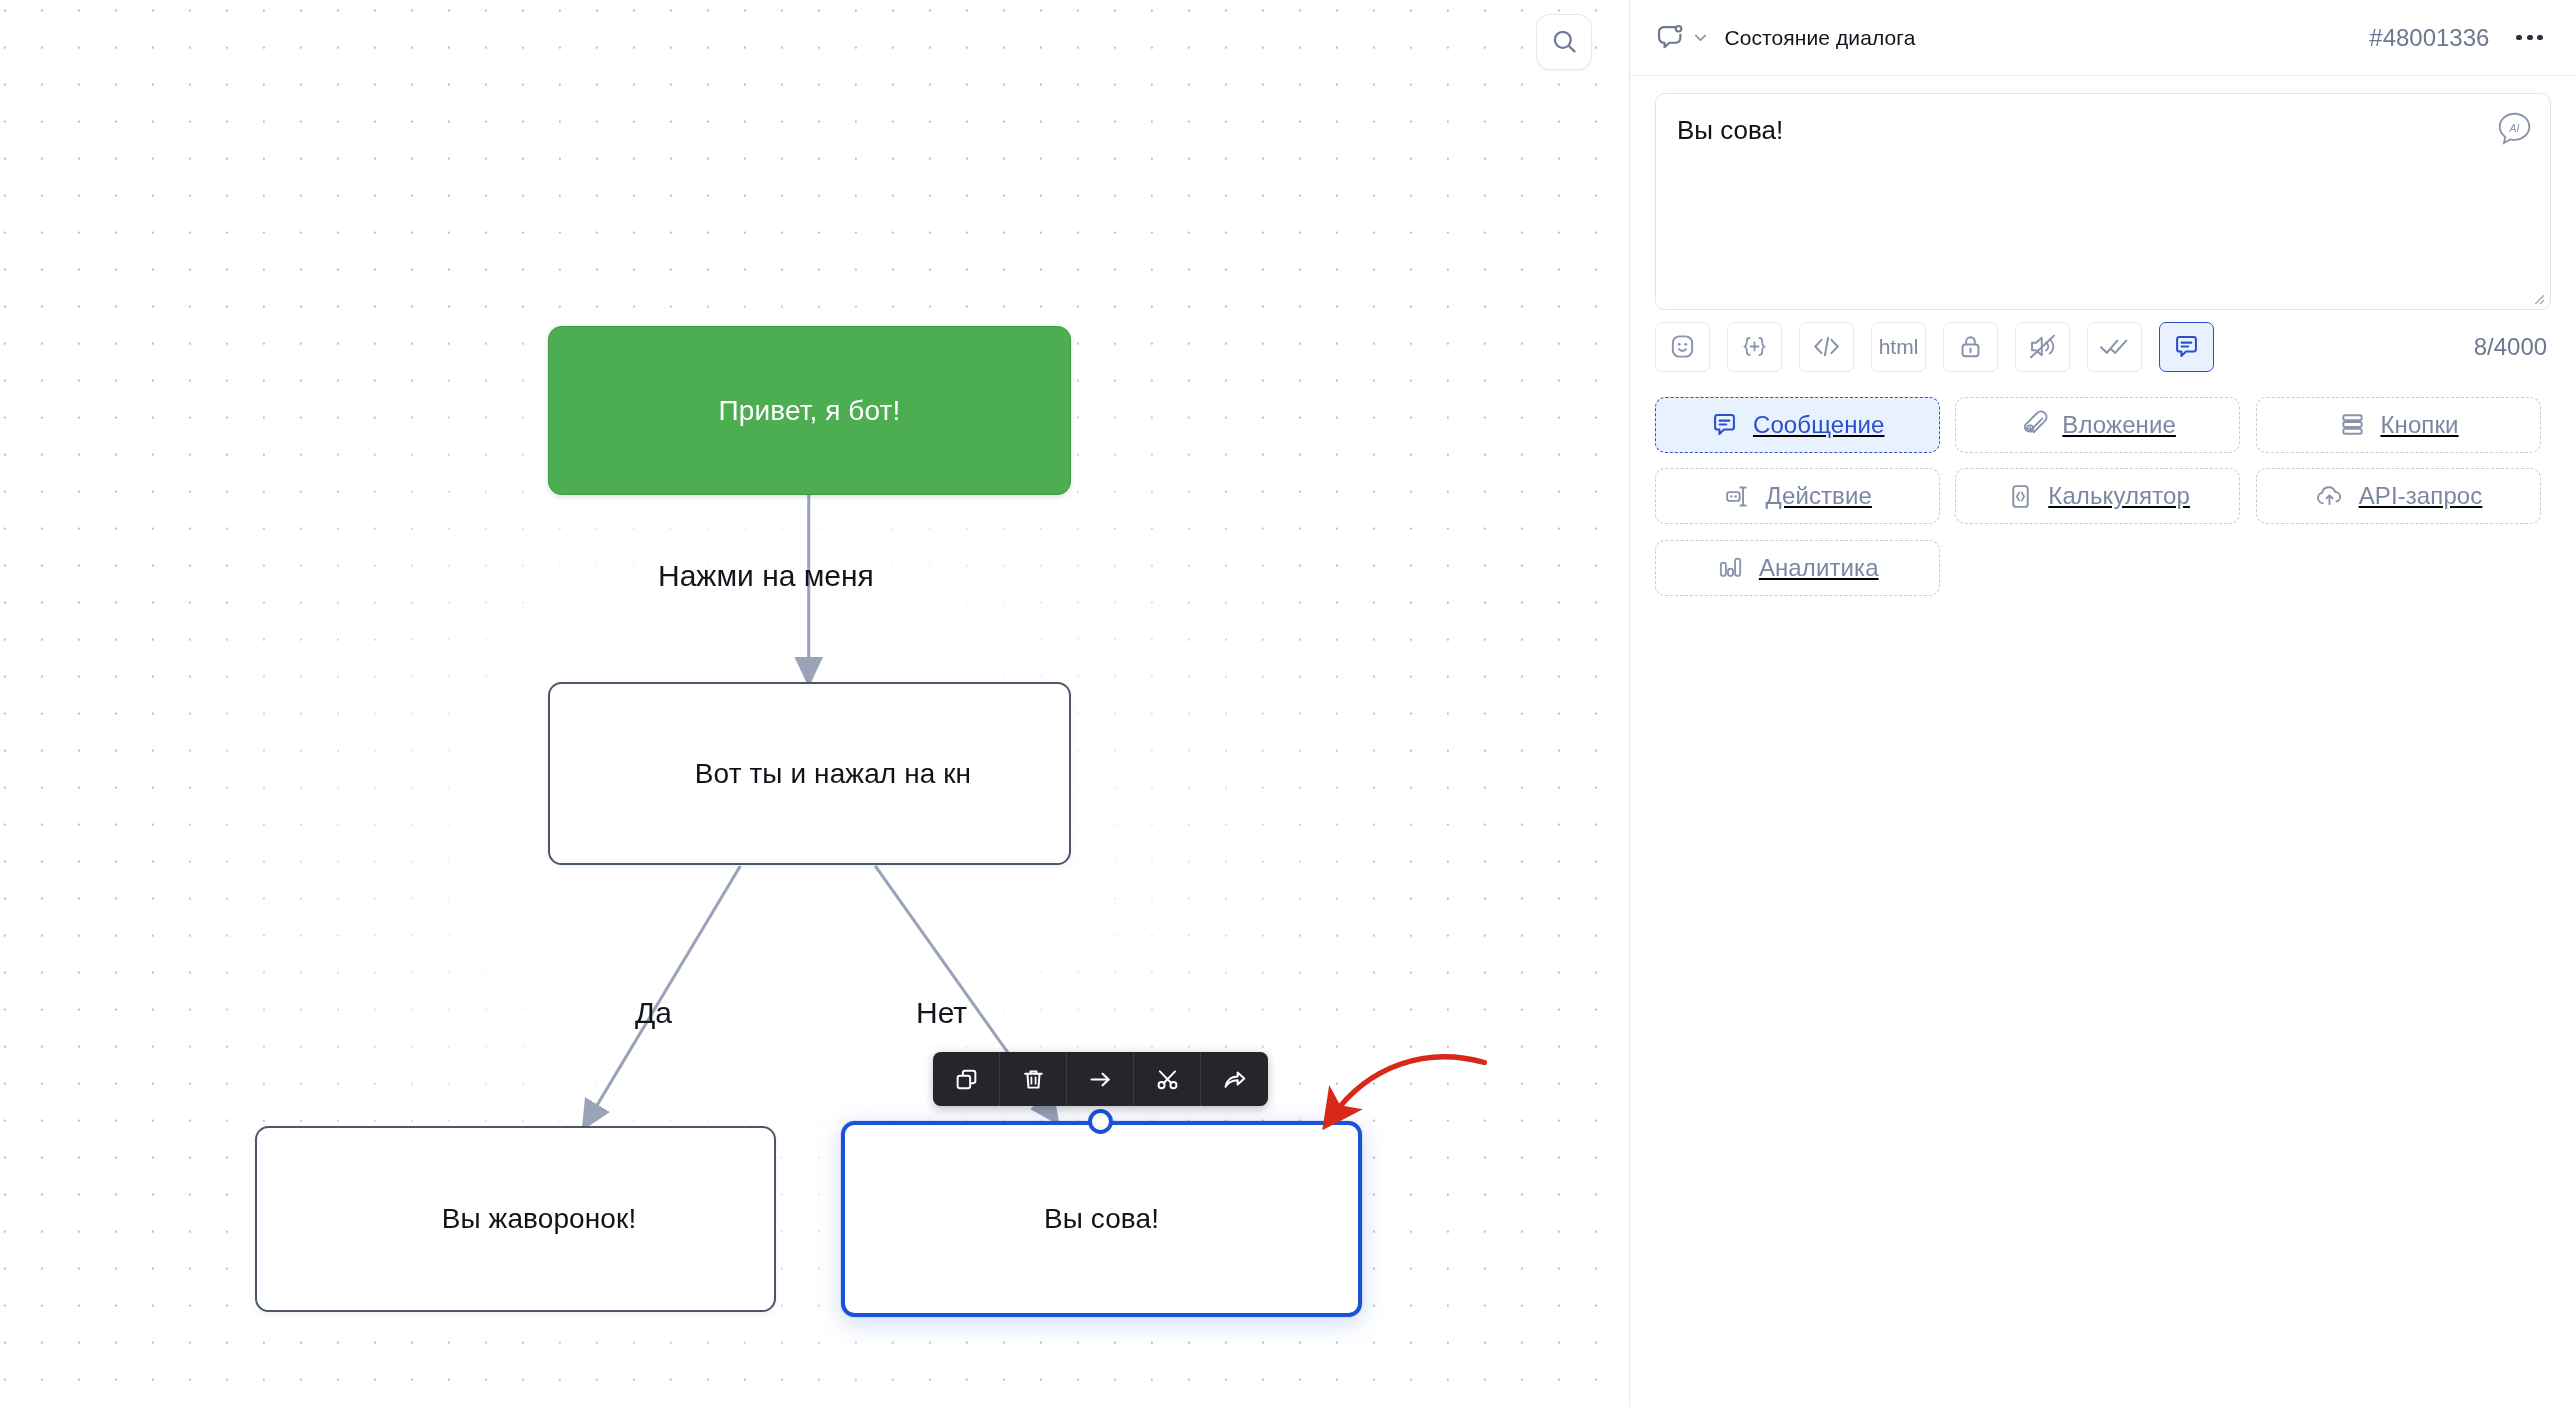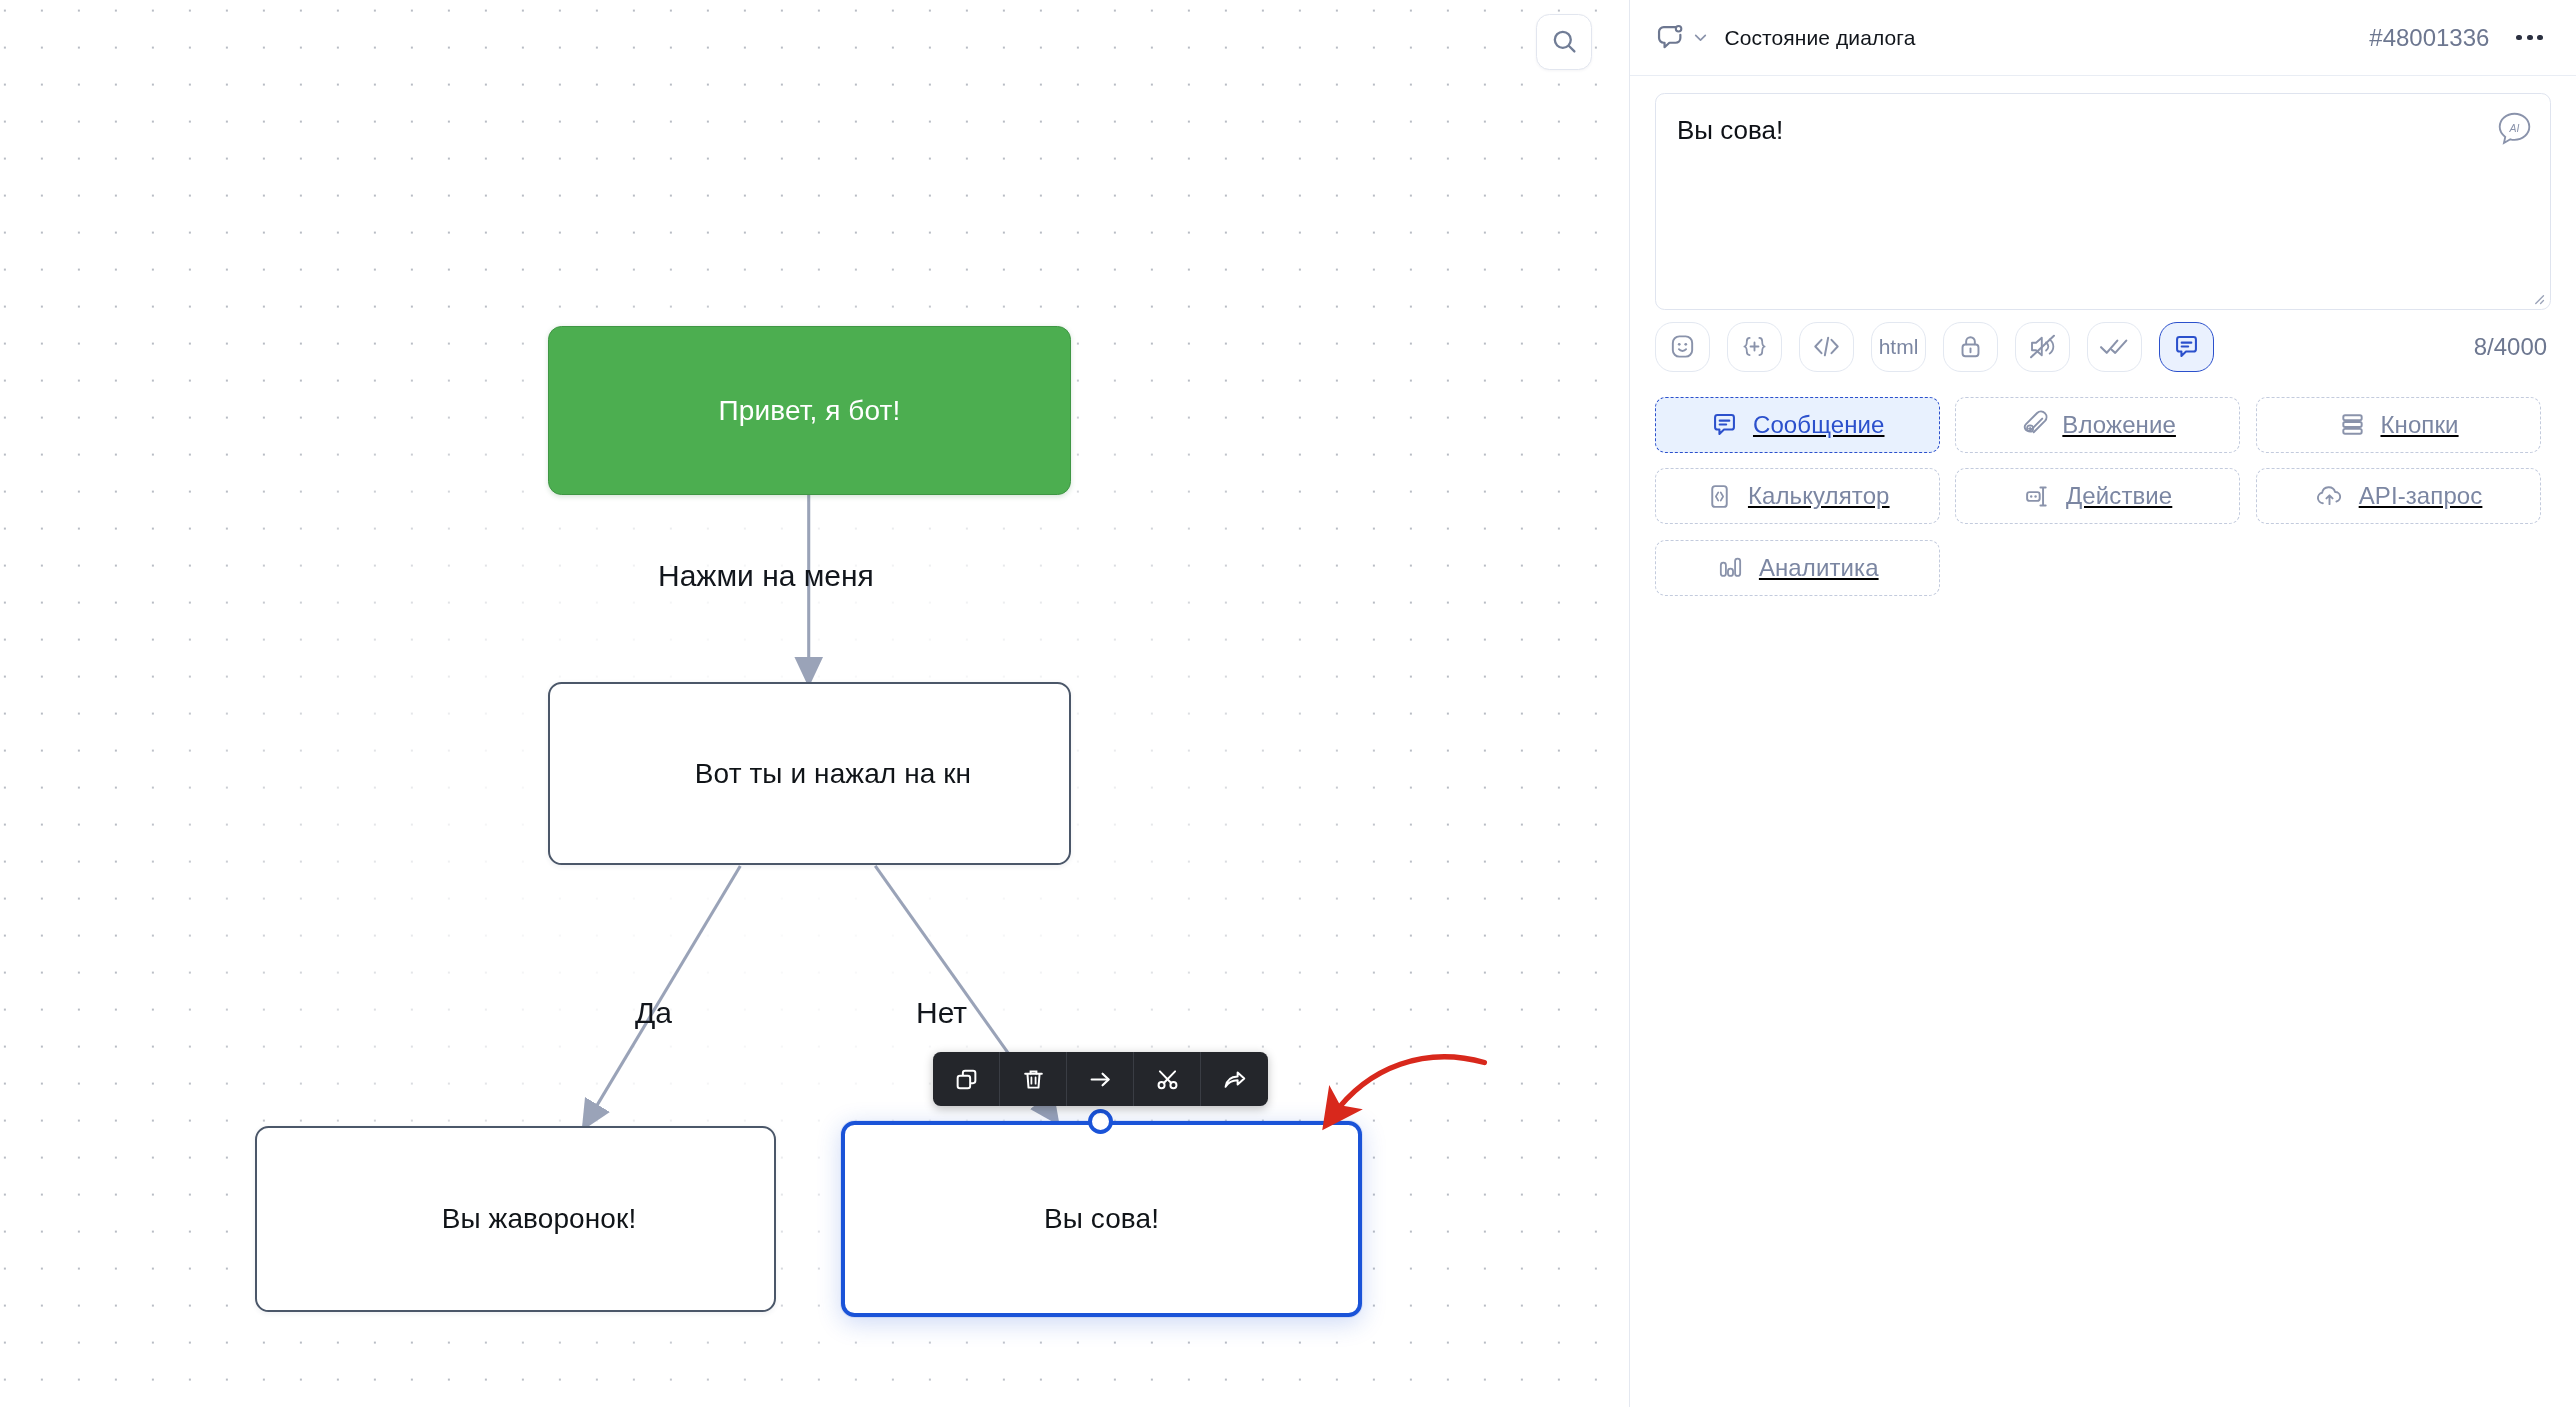--- a/index.html
+++ b/index.html
@@ -169,21 +169,21 @@
   .resize-grip { position: absolute; right: 4.8px; bottom: 3.9px; width: 15.4px; height: 15.4px; cursor: nwse-resize; }
 
   .editor-tools {
     display: flex; align-items: center;
     margin-top: 11.6px;
   }
   .tool-btn {
     width: 55px; height: 50px;
     margin-right: 17px;
     border: 1px solid #e3e8f1;
-    border-radius: 18px;
+    border-radius: 7px;
     background: #ffffff;
     display: flex; align-items: center; justify-content: center;
     cursor: pointer;
   }
   .tool-btn.html-txt { font-size: 21px; color: #7b86a2; }
   .tool-btn.active {
     border: 1.9px solid #2b50cc;
     background: #eaf1fe;
   }
   .char-count {
@@ -446,42 +446,42 @@
               <rect x="4.4" y="10" width="15.2" height="4" rx="1.4" stroke="#8a93ab" stroke-width="1.6"></rect>
               <rect x="4.4" y="15.6" width="15.2" height="4" rx="1.4" stroke="#8a93ab" stroke-width="1.6"></rect>
             </svg>
           </span>
           <span class="t-label">Кнопки</span>
         </div>
 
         <div class="type-btn">
           <span class="t-icon">
             <svg width="29" height="29" viewBox="0 0 24 24" fill="none">
-              <rect x="6" y="3.4" width="12" height="17.2" rx="2.4" stroke="#8a93ab" stroke-width="1.6"></rect>
-              <path d="M11 8.6 9 12l2 3.4" stroke="#8a93ab" stroke-width="1.4" stroke-linecap="round" stroke-linejoin="round"></path>
-              <path d="M13 8.6 15 12l-2 3.4" stroke="#8a93ab" stroke-width="1.4" stroke-linecap="round" stroke-linejoin="round"></path>
-            </svg>
-          </span>
-          <span class="t-label">Калькулятор</span>
-        </div>
-
-        <div class="type-btn">
-          <span class="t-icon">
-            <svg width="29" height="29" viewBox="0 0 24 24" fill="none">
               <rect x="3.4" y="8.4" width="10.4" height="7.2" rx="2" stroke="#8a93ab" stroke-width="1.6"></rect>
               <circle cx="6.8" cy="12" r="1" fill="#8a93ab"></circle>
               <circle cx="10.4" cy="12" r="1" fill="#8a93ab"></circle>
               <path d="M16.6 4.6v14.8M14.4 4.6h4.4M14.4 19.4h4.4" stroke="#8a93ab" stroke-width="1.6" stroke-linecap="round"></path>
             </svg>
           </span>
           <span class="t-label">Действие</span>
         </div>
 
         <div class="type-btn">
           <span class="t-icon">
+            <svg width="29" height="29" viewBox="0 0 24 24" fill="none">
+              <rect x="6" y="3.4" width="12" height="17.2" rx="2.4" stroke="#8a93ab" stroke-width="1.6"></rect>
+              <path d="M11 8.6 9 12l2 3.4" stroke="#8a93ab" stroke-width="1.4" stroke-linecap="round" stroke-linejoin="round"></path>
+              <path d="M13 8.6 15 12l-2 3.4" stroke="#8a93ab" stroke-width="1.4" stroke-linecap="round" stroke-linejoin="round"></path>
+            </svg>
+          </span>
+          <span class="t-label">Калькулятор</span>
+        </div>
+
+        <div class="type-btn">
+          <span class="t-icon">
             <svg width="31" height="29" viewBox="0 0 26 24" fill="none">
               <path d="M7.4 17.6a4.4 4.4 0 0 1-.6-8.7 5.6 5.6 0 0 1 10.9-.6 4 4 0 0 1 1.1 7.9" stroke="#8a93ab" stroke-width="1.6" stroke-linecap="round" stroke-linejoin="round"></path>
               <path d="M13 18.4v-7M10.4 13.6 13 11l2.6 2.6" stroke="#8a93ab" stroke-width="1.6" stroke-linecap="round" stroke-linejoin="round"></path>
             </svg>
           </span>
           <span class="t-label">API-запрос</span>
         </div>
 
         <div class="type-btn">
           <span class="t-icon">

